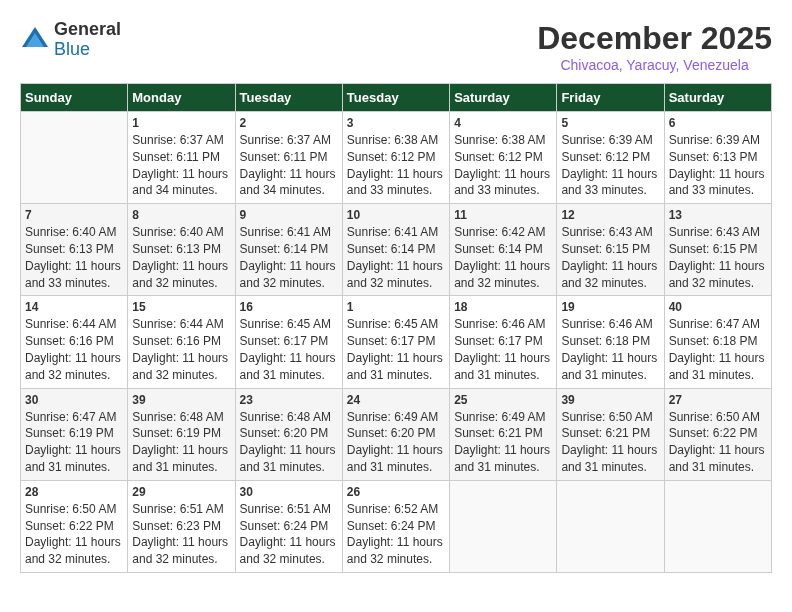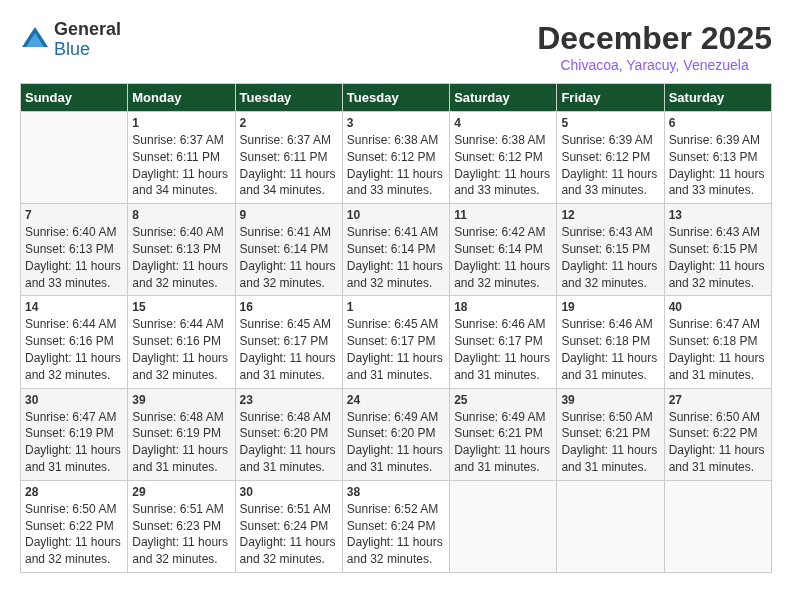--- a/index.html
+++ b/index.html
@@ -249,21 +249,21 @@
         </td>
         <td>
           <span class="day-number">29</span>
           <div class="day-info">Sunrise: 6:51 AM<br>Sunset: 6:23 PM<br>Daylight: 11 hours and 32 minutes.</div>
         </td>
         <td>
           <span class="day-number">30</span>
           <div class="day-info">Sunrise: 6:51 AM<br>Sunset: 6:24 PM<br>Daylight: 11 hours and 32 minutes.</div>
         </td>
         <td>
-          <span class="day-number">38</span>
+          <span class="day-number">26</span>
           <div class="day-info">Sunrise: 6:52 AM<br>Sunset: 6:24 PM<br>Daylight: 11 hours and 32 minutes.</div>
         </td>
         <td class="empty-cell"></td>
         <td class="empty-cell"></td>
         <td class="empty-cell"></td>
       </tr>
     </tbody>
 </table>
 
 </body></html>

